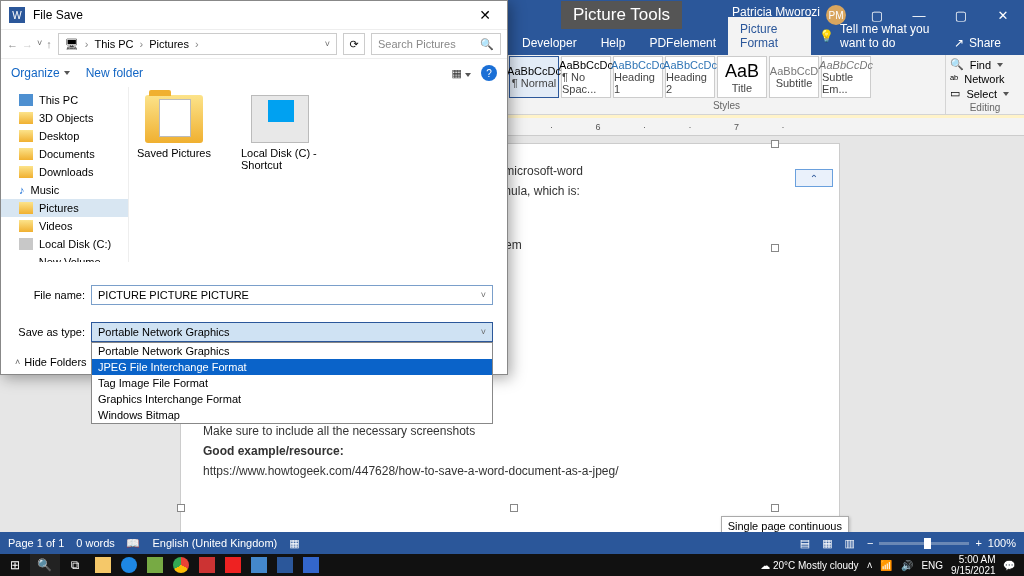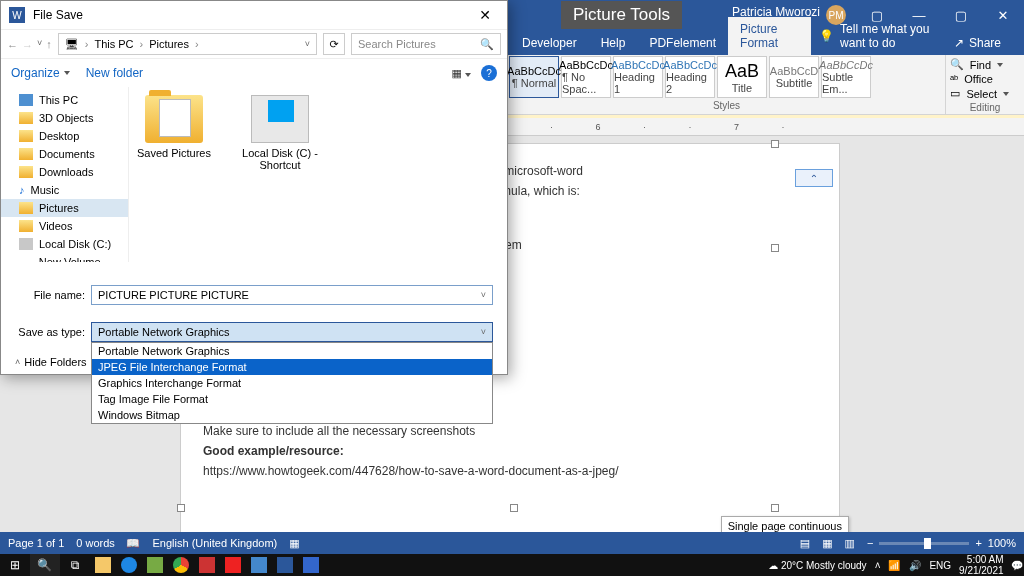--- a/index.html
+++ b/index.html
@@ -52,54 +52,54 @@
 .statusbar .zoom { display:flex; align-items:center; gap:6px; }
 .zoom-track { width:90px; height:3px; background:#6a88b5; position:relative; }
 .zoom-thumb { width:7px; height:11px; background:#fff; position:absolute; top:-4px; left:50%; }
 
 .taskbar { position:absolute; bottom:0; left:0; right:0; height:22px; background:#111; display:flex; align-items:center; }
 .taskbar .tb { width:30px; height:22px; display:flex; align-items:center; justify-content:center; color:#fff; font-size:12px; }
 .taskbar .tb.win { color:#fff; }
 .taskbar .tb.search { background:#222; }
 .taskbar .app-ico { width:26px; height:22px; display:flex; align-items:center; justify-content:center; }
 .taskbar .app-ico .box { width:16px; height:16px; }
-.taskbar .tray { margin-left:auto; display:flex; align-items:center; gap:8px; color:#fff; font-size:10px; }
+.taskbar .tray { margin-left:auto; display:flex; align-items:center; gap:8px; color:#fff; font-size:10px; padding-right:8px; }
 
 
 .dialog { position:absolute; top:0; left:0; width:508px; height:375px; background:#fff; border:1px solid #888; box-shadow:3px 3px 14px rgba(0,0,0,0.35); z-index:50; display:flex; flex-direction:column; }
 .dlg-title { height:28px; display:flex; align-items:center; padding:0 8px; }
 .dlg-title .ico { width:16px; height:16px; background:#2b579a; color:#fff; font-size:10px; display:flex; align-items:center; justify-content:center; margin-right:8px; }
 .dlg-title .t { font-size:12px; }
 .dlg-title .x { margin-left:auto; font-size:14px; padding:2px 8px; }
 .dlg-nav { height:30px; border-top:1px solid #eee; border-bottom:1px solid #eee; display:flex; align-items:center; padding:0 6px; gap:6px; }
 .dlg-nav .arrows { display:flex; gap:4px; color:#888; }
 .dlg-nav .crumb { flex:1; border:1px solid #ccc; height:22px; display:flex; align-items:center; padding:0 6px; font-size:11px; gap:6px; }
 .dlg-nav .crumb .sep { color:#888; }
 .dlg-nav .refresh { width:22px; height:22px; border:1px solid #ccc; display:flex; align-items:center; justify-content:center; }
-.dlg-nav .search { width:150px; border:1px solid #ccc; height:22px; display:flex; align-items:center; padding:0 6px; color:#888; }
+.dlg-nav .search { width:130px; border:1px solid #ccc; height:22px; display:flex; align-items:center; padding:0 6px; color:#888; }
 .dlg-nav .search .mag { margin-left:auto; }
 .dlg-toolbar { height:28px; display:flex; align-items:center; padding:0 10px; gap:16px; }
 .dlg-toolbar .org { color:#1366c4; font-size:12px; display:flex; align-items:center; gap:4px;}
 .dlg-toolbar .nf { color:#1366c4; font-size:12px;}
 .dlg-toolbar .right { margin-left:auto; display:flex; gap:10px; align-items:center; }
 .dlg-toolbar .view { color:#333; }
 .dlg-toolbar .help { width:16px; height:16px; border-radius:50%; background:#1a6fd6; color:#fff; display:flex; align-items:center; justify-content:center; font-size:10px; }
 
 .dlg-body { flex:1; display:flex; overflow:hidden; }
 .tree { width:128px; border-right:1px solid #eee; padding:4px 0; }
 .tree .node { padding:3px 8px 3px 18px; font-size:11px; display:flex; align-items:center; gap:6px; }
 .tree .node.hi { background:#d8e6f2; }
 .tree .ico { width:14px; height:12px; }
 .tree .pc { background:#4e90d1; }
 .tree .fld { background:linear-gradient(#fce38a,#f0b030); }
 .tree .mus { color:#1a6fd6; font-size:11px; }
 .tree .drv { background:#c8c8c8; }
 
 .items { flex:1; padding:8px 6px; display:flex; gap:28px; align-items:flex-start; }
-.item { width:78px; display:flex; flex-direction:column; align-items:center; text-align:center; font-size:11px; gap:4px; }
+.item { width:78px; display:flex; flex-direction:column; align-items:center; text-align:left; font-size:11px; gap:4px; }
 .item .thumb { width:58px; height:48px; }
 .thumb.folder { background:linear-gradient(#fce38a,#f0b030); border-radius:3px; position:relative; }
 .thumb.folder::before { content:""; position:absolute; top:-5px; left:4px; width:22px; height:6px; background:#f0b030; border-radius:2px 2px 0 0; }
 .thumb.folder .paper { position:absolute; top:4px; left:14px; width:32px; height:38px; background:#fff; border:1px solid #bbb; }
 .thumb.collage { background:#999; background-image:linear-gradient(45deg,#d8a 25%,transparent 25%),linear-gradient(-45deg,#acd 25%,transparent 25%); background-size:12px 12px;}
 .thumb.drive { background:#e8e8e8; border:1px solid #bbb; position:relative; }
 .thumb.drive::before { content:""; position:absolute; top:4px; left:16px; width:26px; height:22px; background:#00a1f1; }
 
 .dlg-fields { padding:6px 14px 4px 14px; }
 .fld-row { display:flex; align-items:center; margin-bottom:4px;margin-top:17px; }
@@ -187,21 +187,21 @@
       <div class="styles-caption">Styles</div>
     </div>
     <div class="editing-pane">
       <div class="row">
           <span>🔍</span>
           <span>Find</span> 
           <span class="tri-down"></span>
         </div>
       <div class="row">
           <span>ᵃᵇ</span>
-          <span>Office</span>
+          <span>Network</span>
         </div>
       <div class="row">
           <span>▭</span>
           <span>Select</span> 
           <span class="tri-down"></span>
         </div>
       <div class="editing-caption">Editing</div>
     </div>
   </div>
 
@@ -361,22 +361,22 @@
     <div class="fld-row">
       <label>Save as type:</label>
       <div class="cmb">
         <div class="sel">
             <span>Portable Network Graphics</span>
             <span style="margin-left:auto" class="chev">˅</span>
           </div>
         <div class="dropdown" id="type-dd">
             <div class="opt">Portable Network Graphics</div>
             <div class="opt hover">JPEG File Interchange Format</div>
+            <div class="opt">Tag Image File Format</div>
             <div class="opt">Graphics Interchange Format</div>
-            <div class="opt">Tag Image File Format</div>
             <div class="opt">Windows Bitmap</div>
           </div>
       </div>
     </div>
   </div>
   <div class="dlg-footer">
     <div class="hide">
         <span class="chev">˄</span>
         <span>Hide Folders</span>
       </div>
@@ -414,17 +414,17 @@
   <div class="app-ico">
       <div class="box" style="background:#3366cc"></div>
     </div>
   <div class="tray">
     <span>☁ <span>20°C  Mostly cloudy</span></span>
     <span>˄</span>
     <span>📶</span>
     <span>🔊</span>
     <span>ENG</span>
     <span style="text-align:right;line-height:1.1">
-      <span>5:00 AM</span><br><span>9/21/2021</span>
+      <span>5:00 AM</span><br><span>9/15/2021</span>
     </span>
     <span>💬</span>
   </div>
 </div>
 
 </body></html>

